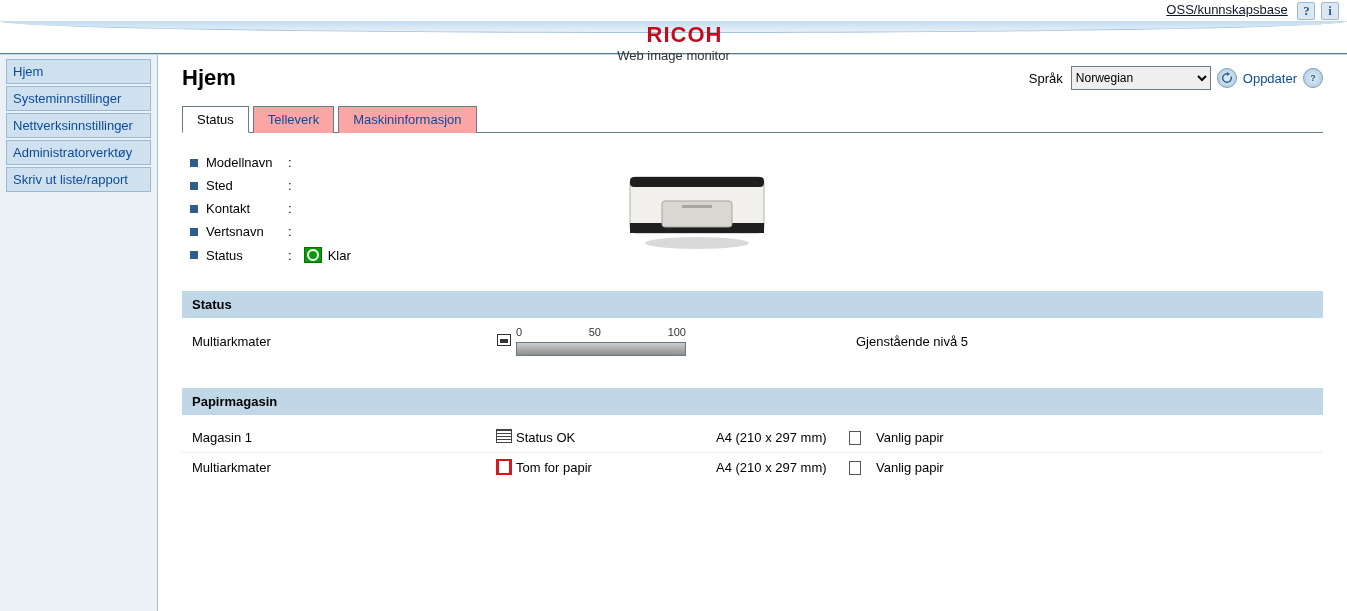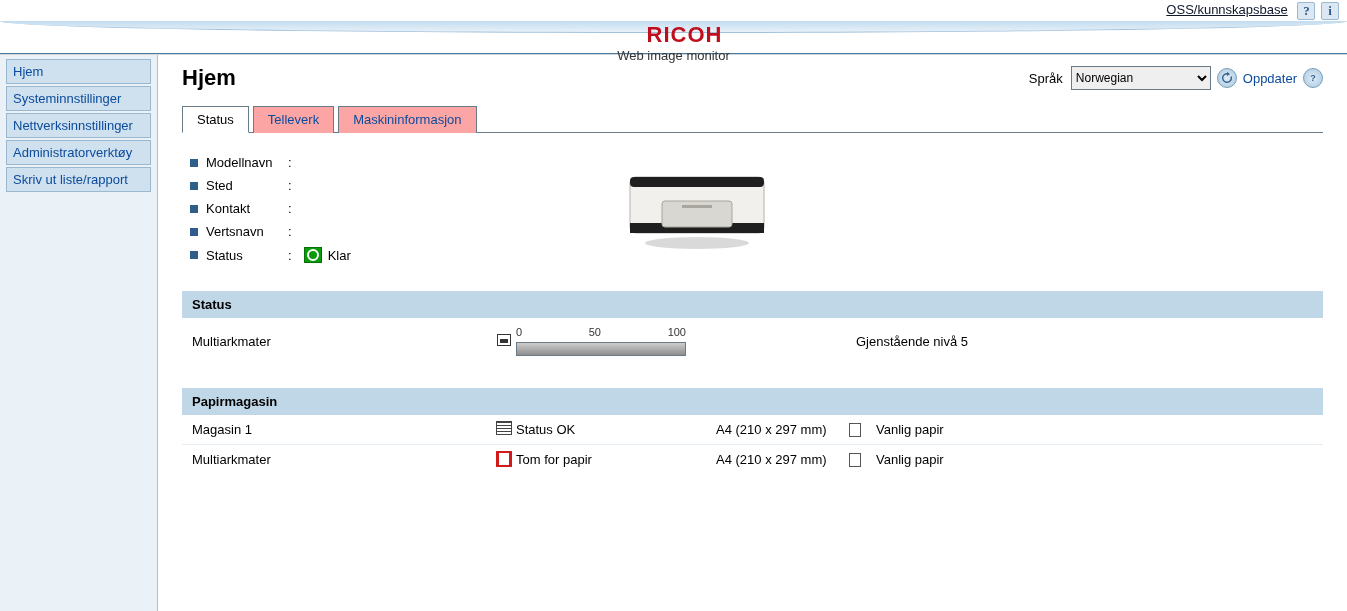--- a/index.html
+++ b/index.html
@@ -202,21 +202,21 @@
     border: 1px solid #6a7b88;
     background: #fff;
     overflow: hidden;
   }
   .gauge-fill {
     height: 100%;
     background: linear-gradient(#cdcdcd, #8e8e8e);
   }
   .remaining { flex:1; }
 
-  .tray-table { width:100%; }
+  .tray-table { width:100%;margin-top:8px; }
   .tray-row {
     display: flex;
     align-items: center;
     padding: 6px 10px;
     border-top: 1px solid #e6eef4;
   }
   .tray-row:first-child { border-top: none; }
   .tray-name { width: 300px; }
   .tray-icon-cell { width: 24px; text-align:center; }
   .tray-status { width: 200px; }

